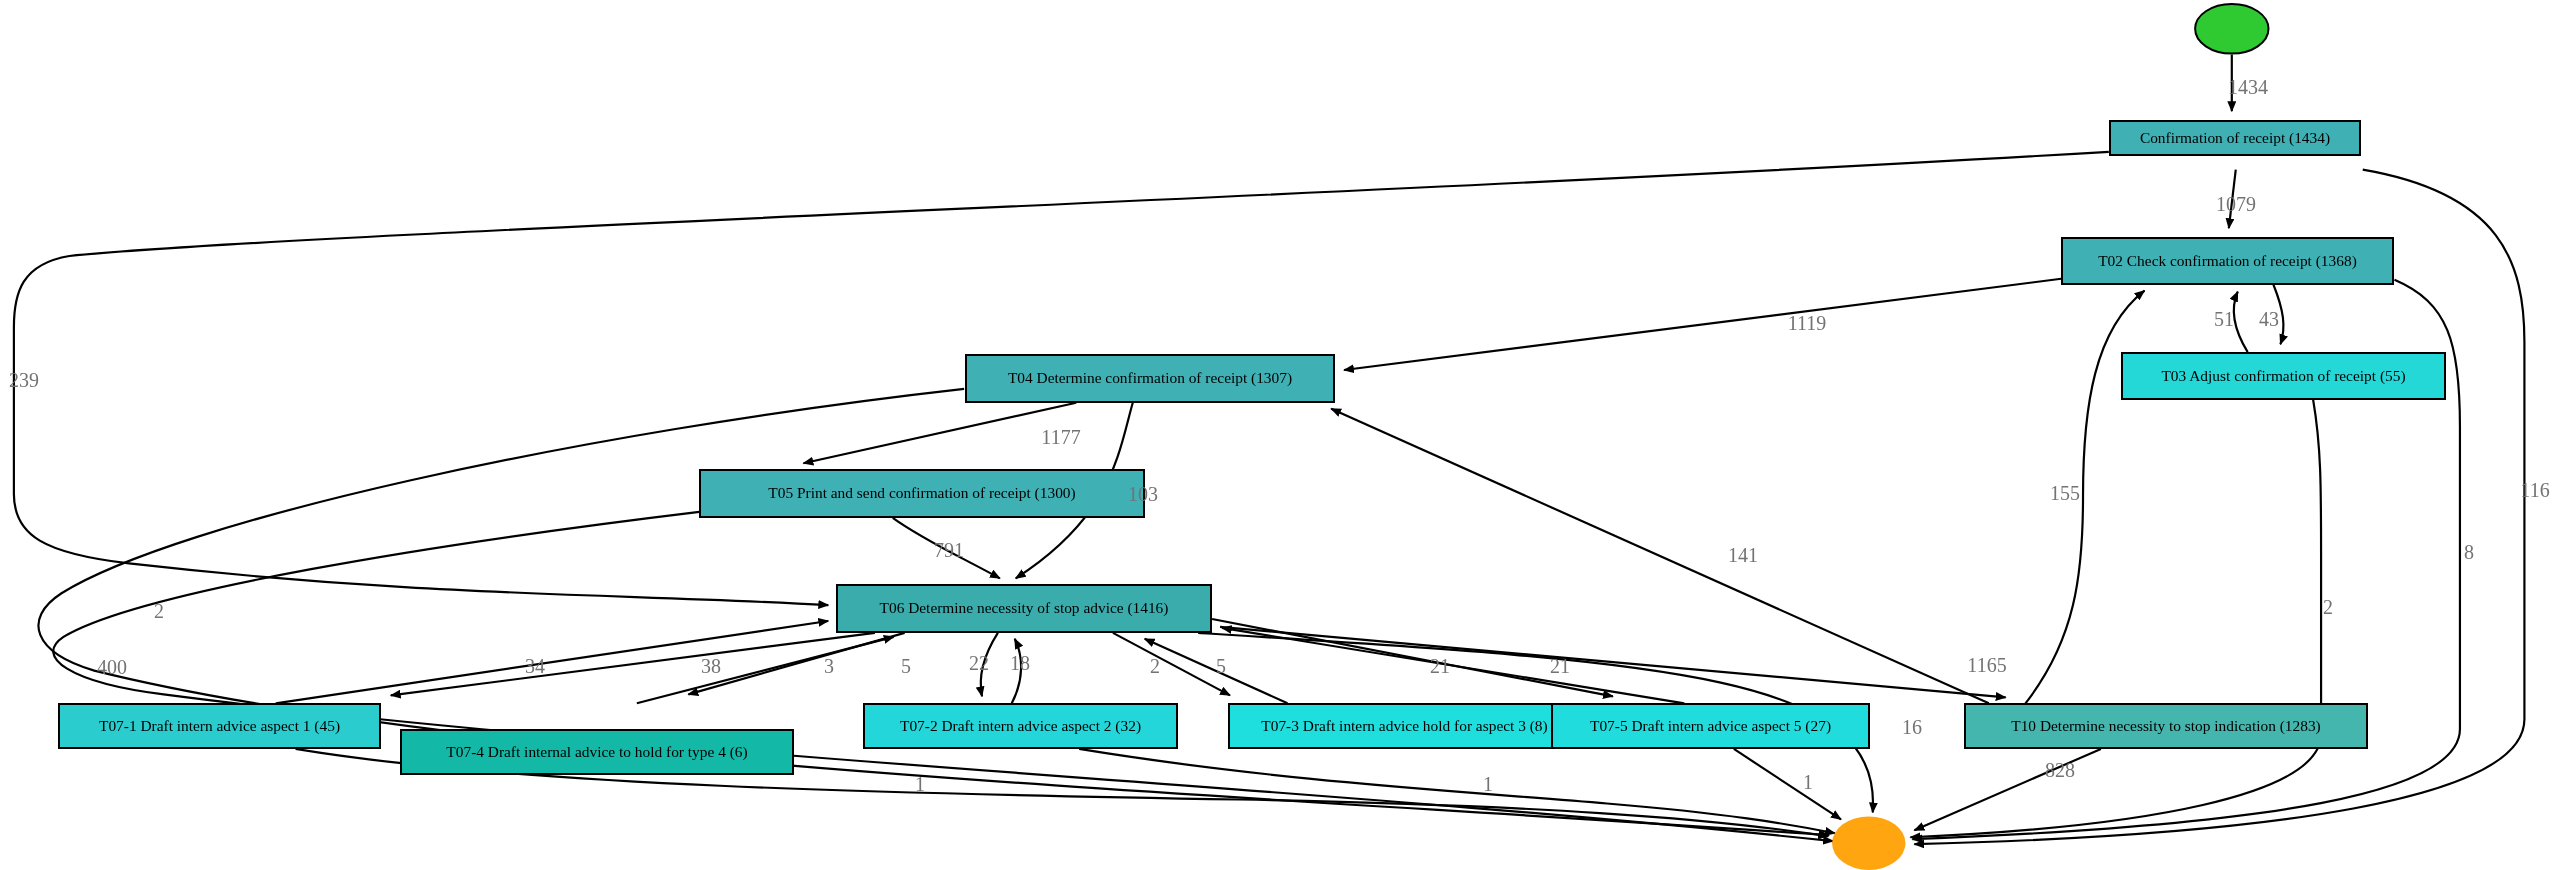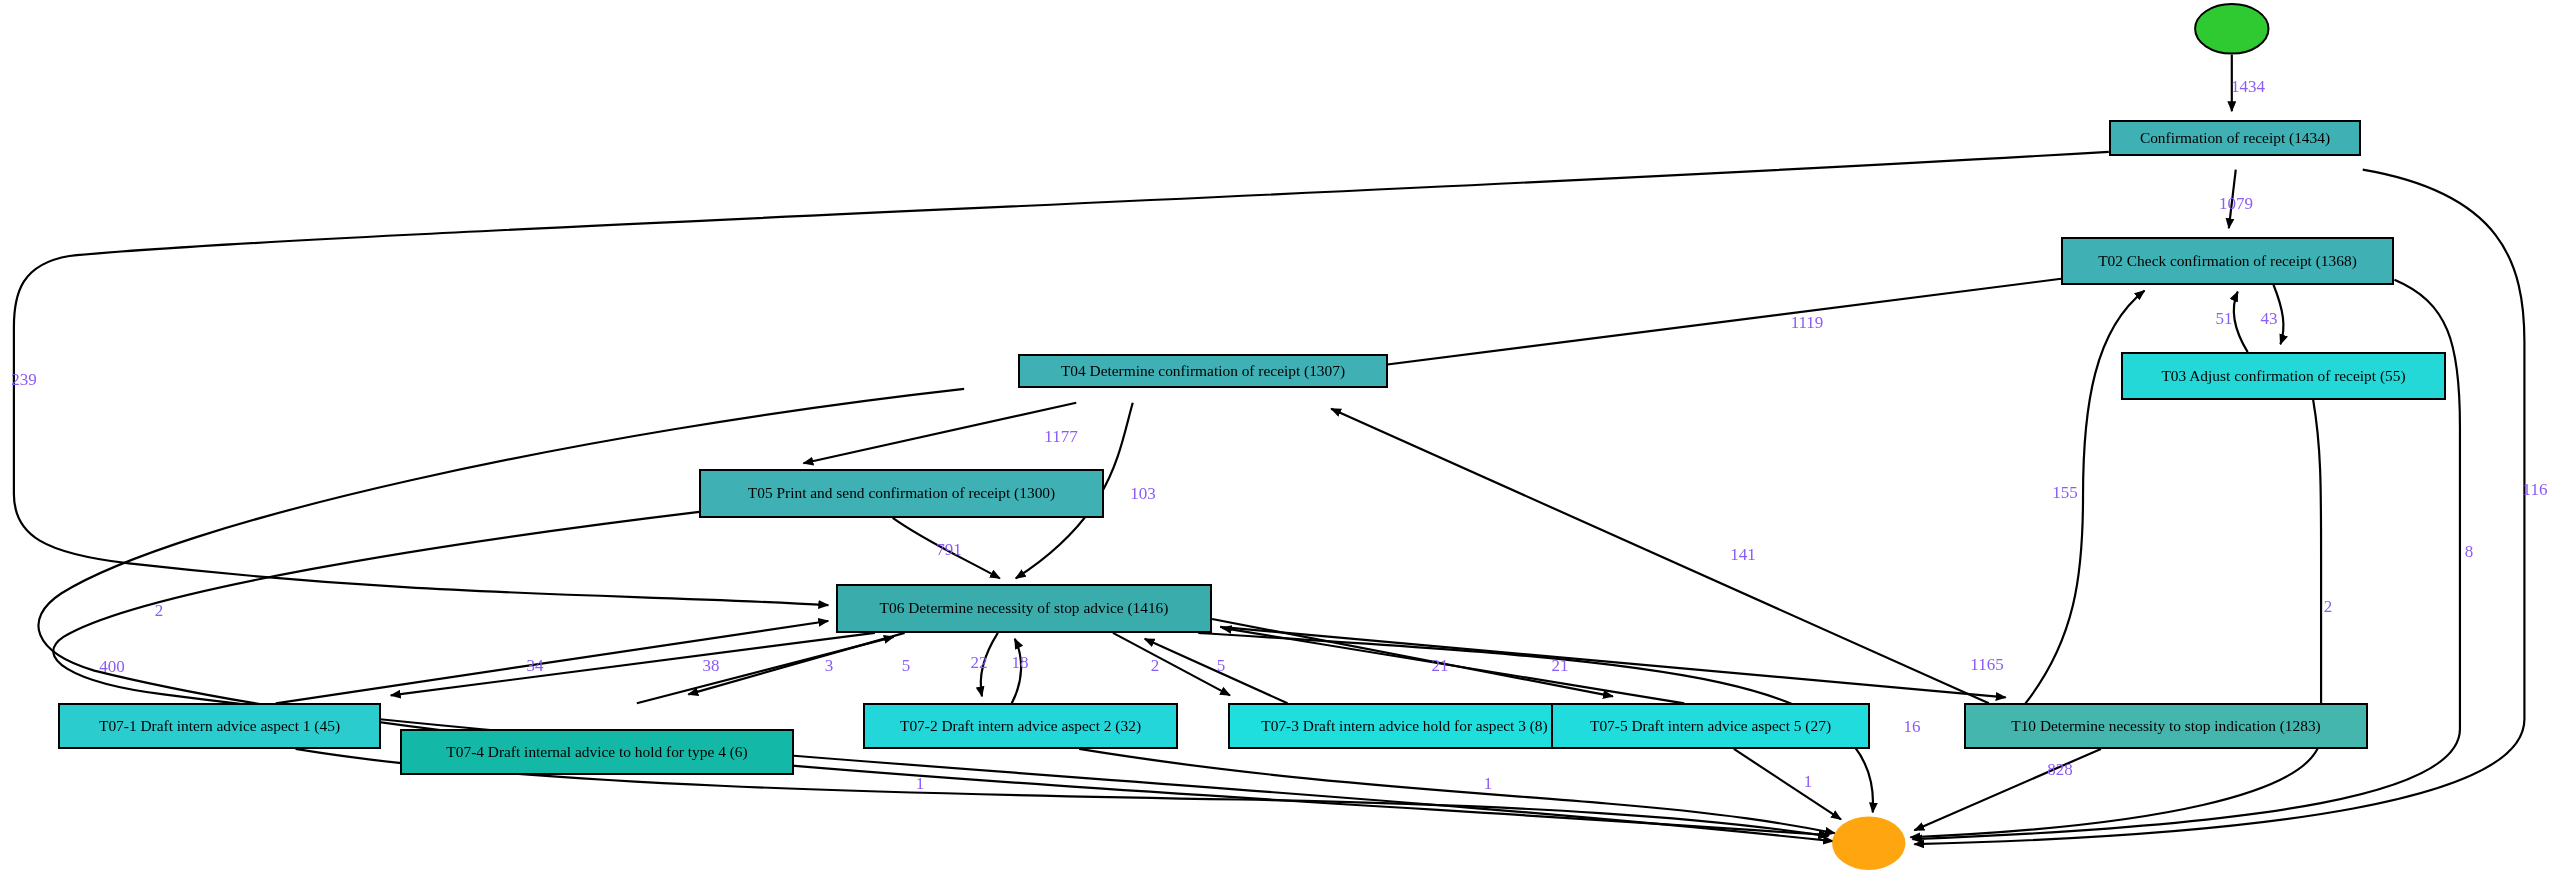--- a/index.html
+++ b/index.html
@@ -2,21 +2,21 @@
 <html><head>
 <meta charset="utf-8">
 <style>
   html,body{margin:0;padding:0;background:#ffffff;}
   #canvas{position:relative;width:2576px;height:871px;background:#ffffff;overflow:hidden;
           font-family:"Liberation Serif","DejaVu Serif",serif;}
   #edge-layer{position:absolute;left:0;top:0;width:2576px;height:871px;}
   .node{position:absolute;display:flex;align-items:center;justify-content:center;
         border:2px solid #000;box-sizing:border-box;font-size:15.4px;color:#000;
         text-align:center;white-space:nowrap;line-height:1.05;}
-  .edge-label{position:absolute;transform:translate(-50%,-50%);font-size:17px;color:#8b5cf6;
+  .edge-label{position:absolute;transform:translate(-50%,-50%);font-size:20px;color:#737373;
         background:transparent;white-space:nowrap;}
 </style>
 </head>
 <body>
 
 <div id="canvas">
 
   <svg id="edge-layer" viewBox="0 0 2597 878" xmlns="http://www.w3.org/2000/svg">
     <defs>
       <marker id="ah" markerWidth="11" markerHeight="9" refX="10" refY="4.5" orient="auto" markerUnits="userSpaceOnUse">
@@ -65,24 +65,24 @@
 
   <div class="node" style="left: 2109px; top: 120px; width: 252px; height: 36px; background: rgb(63, 176, 180);">
     <span>Confirmation of receipt (1434)</span>
   </div>
   <div class="node" style="left: 2061px; top: 237px; width: 333px; height: 48px; background: rgb(63, 176, 180);">
     <span>T02 Check confirmation of receipt (1368)</span>
   </div>
   <div class="node" style="left: 2121px; top: 352px; width: 325px; height: 48px; background: rgb(37, 216, 216);">
     <span>T03 Adjust confirmation of receipt (55)</span>
   </div>
-  <div class="node" style="left: 1018px; top: 354px; width: 370px; height: 34px; background: rgb(63, 176, 180); justify-content: center;">
+  <div class="node" style="left: 965px; top: 354px; width: 370px; height: 49px; background: rgb(63, 176, 180); justify-content: center;">
     <span>T04 Determine confirmation of receipt (1307)</span>
   </div>
-  <div class="node" style="left: 699px; top: 469px; width: 405px; height: 49px; background: rgb(63, 176, 180);">
+  <div class="node" style="left: 699px; top: 469px; width: 446px; height: 49px; background: rgb(63, 176, 180);">
     <span>T05 Print and send confirmation of receipt (1300)</span>
   </div>
   <div class="node" style="left: 836px; top: 584px; width: 376px; height: 49px; background: rgb(58, 172, 172);">
     <span>T06 Determine necessity of stop advice (1416)</span>
   </div>
   <div class="node" style="left: 58px; top: 703px; width: 323px; height: 46px; background: rgb(42, 204, 206);">
     <span>T07-1 Draft intern advice aspect 1 (45)</span>
   </div>
   <div class="node" style="left: 400px; top: 729px; width: 394px; height: 46px; background: #14b8a6;">
     <span>T07-4 Draft internal advice to hold for type 4 (6)</span>

